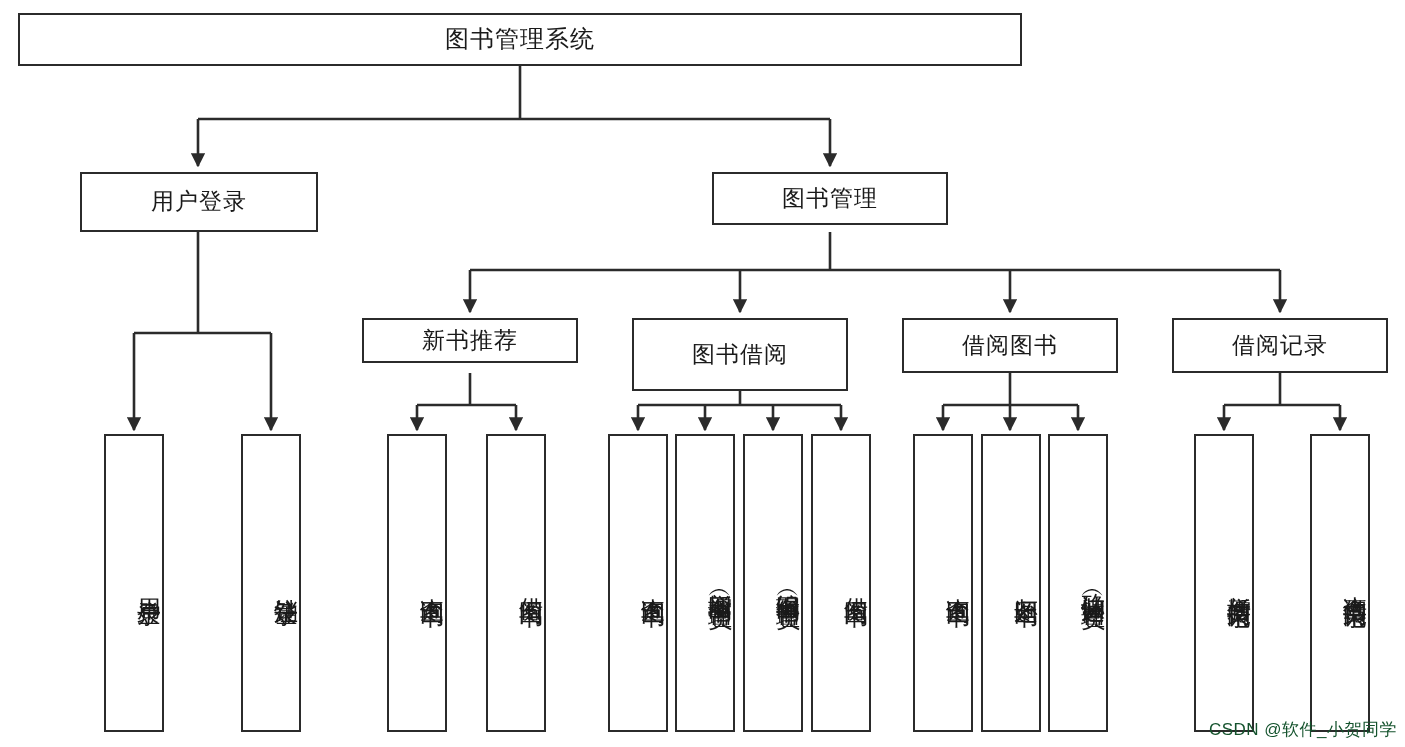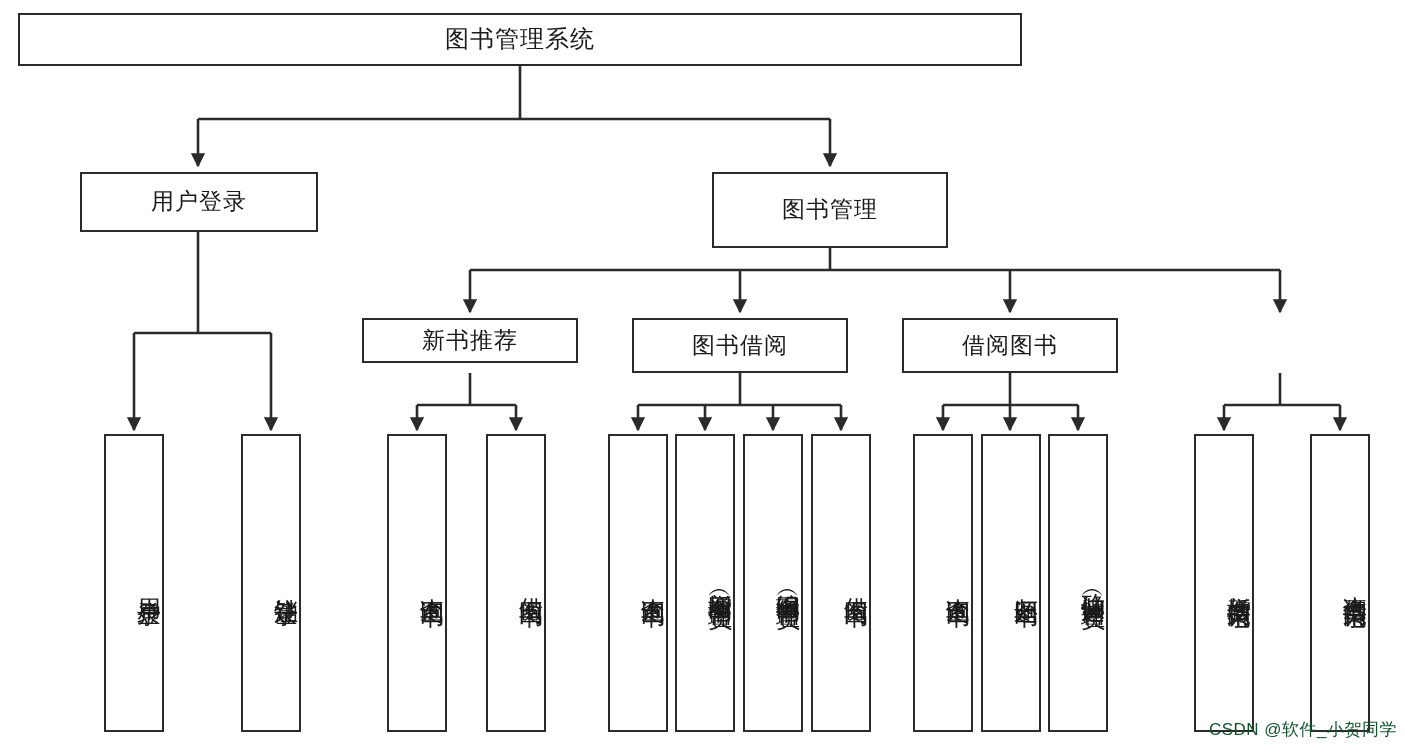--- a/index.html
+++ b/index.html
@@ -131,33 +131,36 @@
     </g>
   </svg>
 
   <div class="node node-h node-root" style="left:18px; top:13px; width:1004px; height:53px;">
     <span>图书管理系统</span>
   </div>
 
   <div class="node node-h" style="left:80px; top:172px; width:238px; height:60px;">
     <span>用户登录</span>
   </div>
-  <div class="node node-h" style="left:712px; top:172px; width:236px; height:76px;">
+  <div class="node node-h" style="left:712px; top:172px; width:236px; height:53px;">
     <span>图书管理</span>
   </div>
 
   <div class="node node-h" style="left:362px; top:318px; width:216px; height:45px;">
     <span>新书推荐</span>
   </div>
-  <div class="node node-h" style="left:632px; top:318px; width:216px; height:55px;">
+  <div class="node node-h" style="left:632px; top:318px; width:216px; height:73px;">
     <span>图书借阅</span>
   </div>
   <div class="node node-h" style="left:902px; top:318px; width:216px; height:55px;">
     <span>借阅图书</span>
   </div>
+  <div class="node node-h" style="left:1172px; top:318px; width:216px; height:55px;">
+    <span>借阅记录</span>
+  </div>
 
   <div class="node node-v" style="left:104px; top:434px; width:60px; height:298px;">
     <span class="vlabel">用户登录</span>
   </div>
   <div class="node node-v" style="left:241px; top:434px; width:60px; height:298px;">
     <span class="vlabel">注销登录</span>
   </div>
 
   <div class="node node-v" style="left:387px; top:434px; width:60px; height:298px;">
     <span class="vlabel">查询图书</span>

